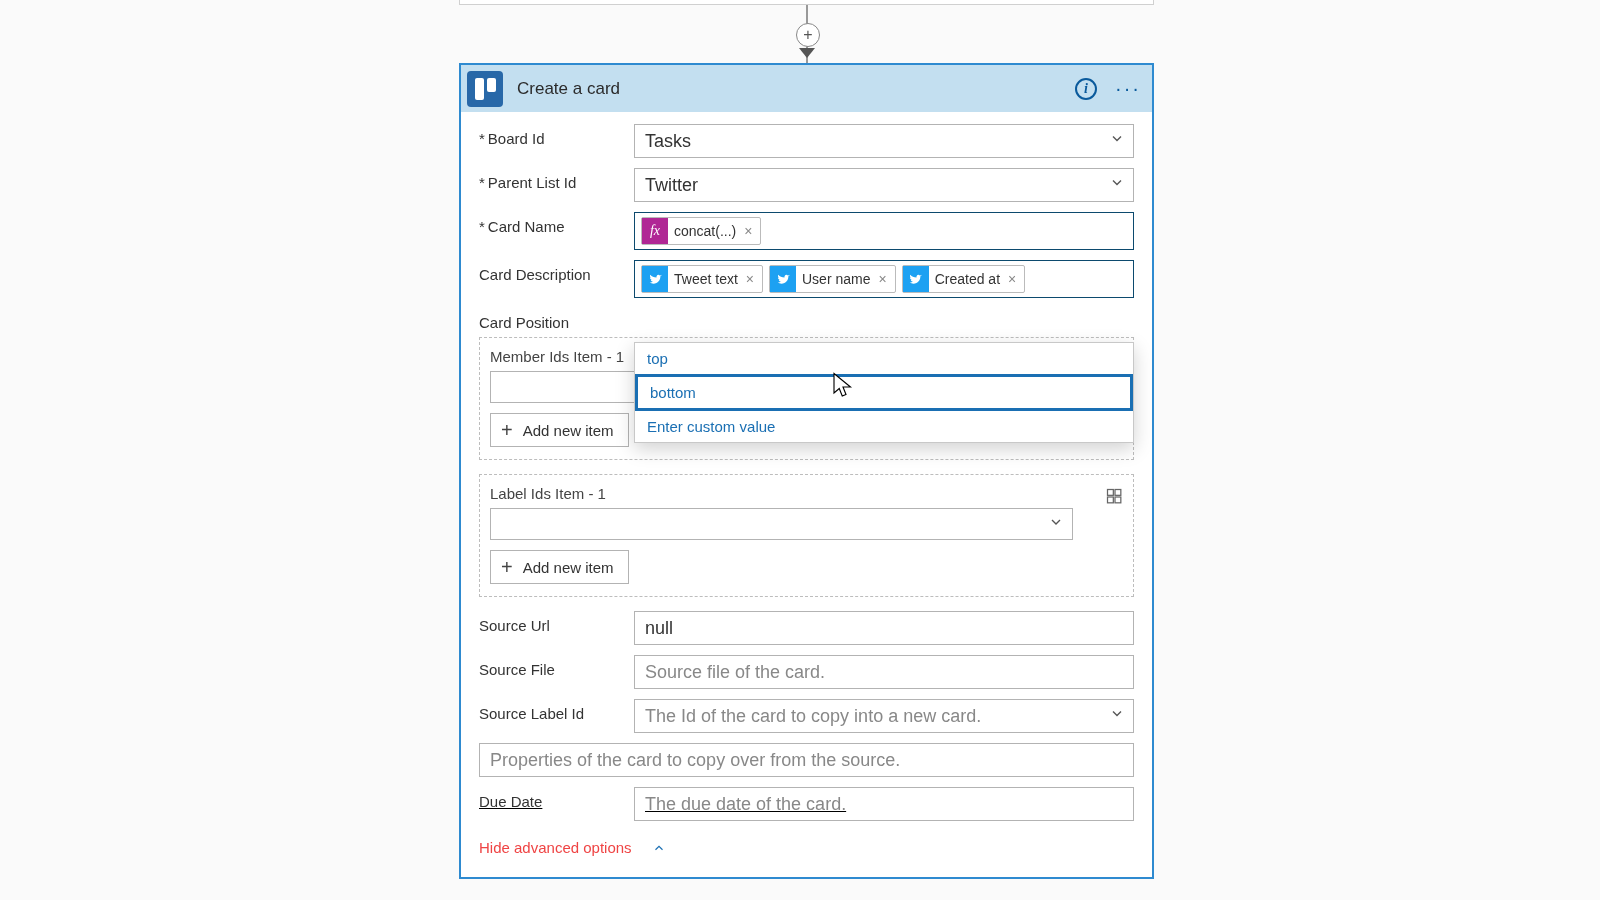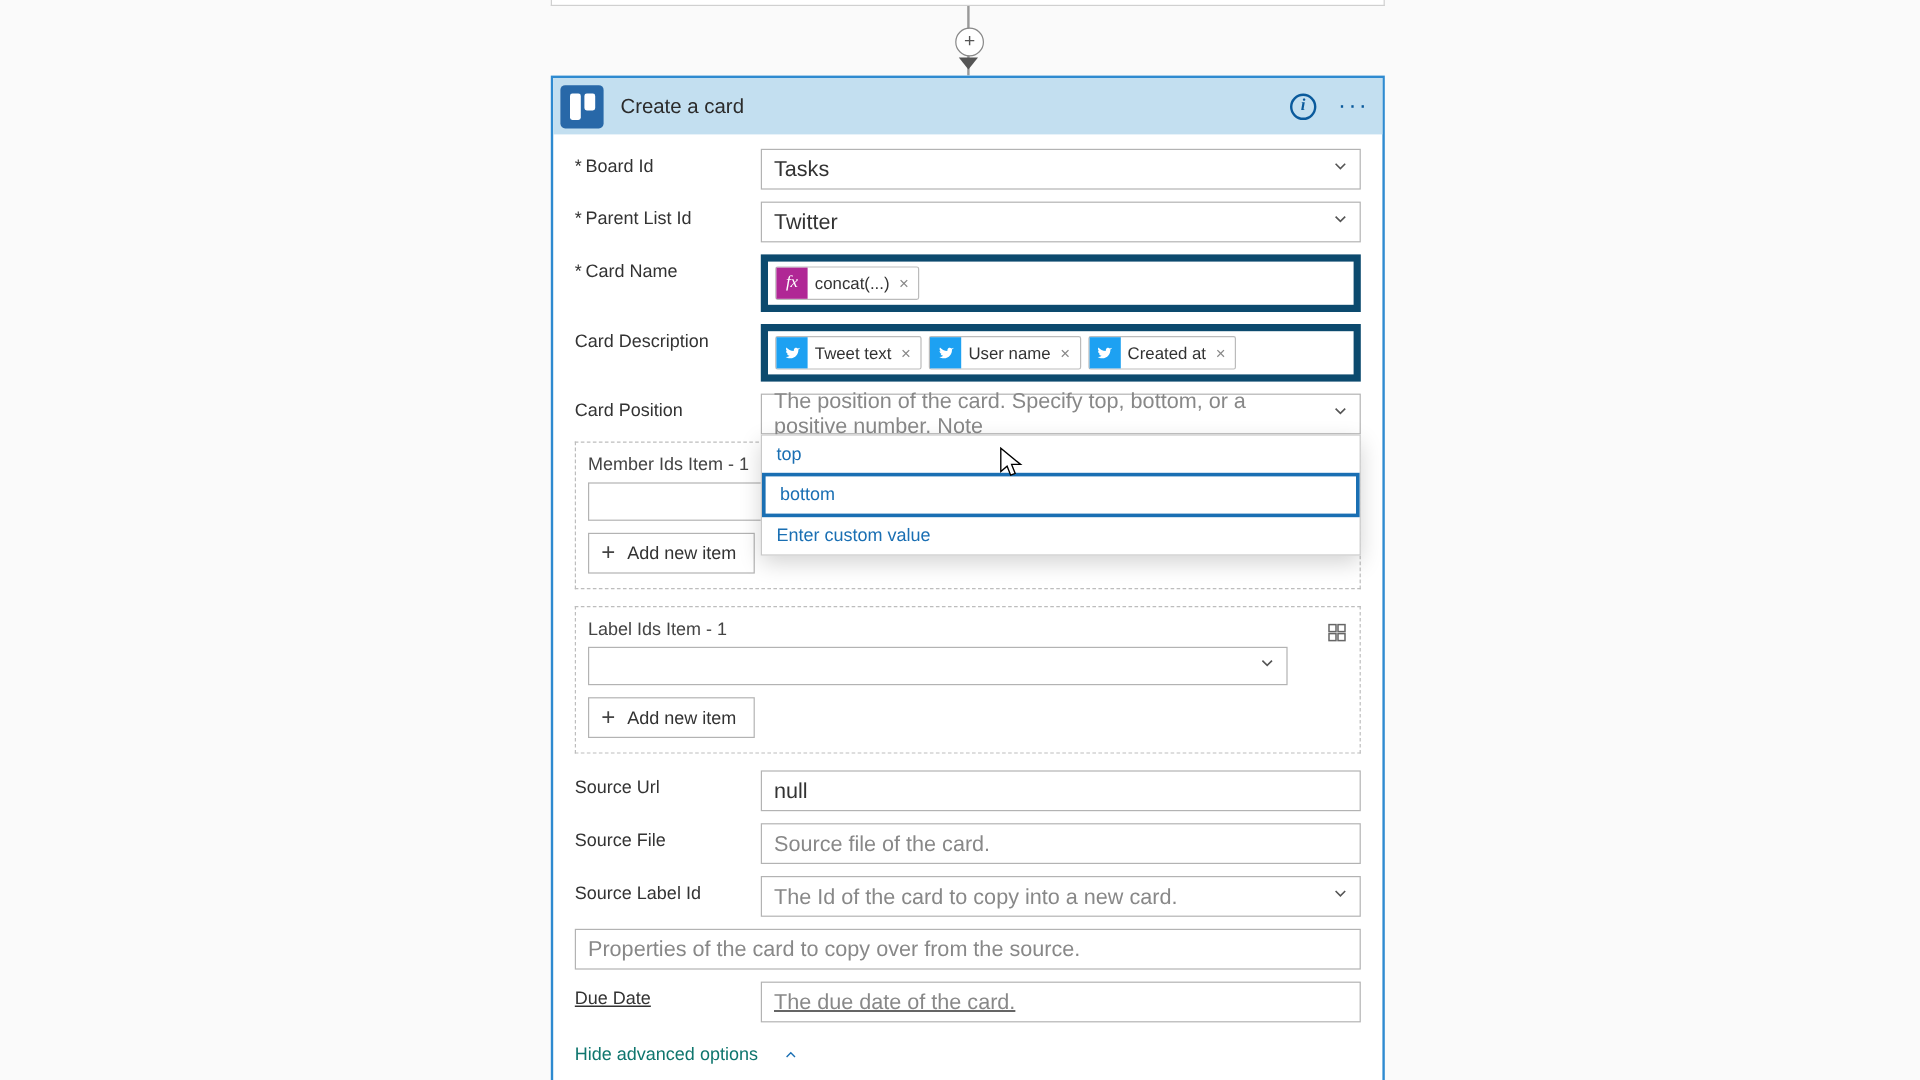--- a/index.html
+++ b/index.html
@@ -66,21 +66,21 @@
   }
   .txt { color: #333; }
   .placeholder { color: #888; }
   .chev {
     position: absolute; right: 8px; top: 50%; transform: translateY(-50%);
     color: #555; pointer-events: none;
   }
   .chev svg { width: 16px; height: 16px; }
 
   .token-box {
-    width: 100%; min-height: 38px; border: 6px solid #0c4a6e;
+    width: 100%; min-height: 38px; border: 1px solid #0c4a6e;
     padding: 4px 6px; display: flex; flex-wrap: wrap; gap: 6px; align-items: flex-end;
     background: #fff;
   }
   .token {
     display: inline-flex; align-items: center; height: 28px;
     border: 1px solid #bbb; border-radius: 2px; background: #fff;
     font-size: 14px; color: #333; padding-right: 4px;
   }
   .token .badge {
     width: 26px; height: 26px; display:flex; align-items:center; justify-content:center;
@@ -120,21 +120,21 @@
     position: absolute; right: 6px; top: 10px; width: 24px; height: 24px;
     color: #666; display:flex; align-items:center; justify-content:center; cursor:pointer;
   }
   .add-item {
     margin-top: 10px; height: 34px; border: 1px solid #b3b3b3;
     background: #fff; display:inline-flex; align-items:center; gap:10px;
     padding: 0 14px 0 10px; font-size: 15px; color:#333; cursor:pointer;
   }
   .add-item .plus { font-size: 20px; color:#444; line-height: 1; }
 
-  .hide-adv { margin-top: 14px; color: #0f766e; font-size: 15px; display:inline-flex; align-items:center; gap:20px; cursor:pointer; }
+  .hide-adv { margin-top: 14px; color: #ef4444; font-size: 15px; display:inline-flex; align-items:center; gap:20px; cursor:pointer; }
   .hide-adv svg { width:14px; height:14px; }
 
   
   .cursor {
     position: absolute; left: 830px; top: 372px; z-index: 50; pointer-events:none;
   }
   .cursor svg { width: 26px; height: 30px; }
 
   
   .first-array { margin-top: 2px; }
@@ -231,28 +231,20 @@
               </span>
             <span class="tx">Created at</span>
             <span class="rm">×</span>
           </span>
         </div>
       </div>
     </div>
 
     <div class="row" style="margin-bottom: 6px;">
       <div class="label-col">Card Position</div>
-      <div class="input-col" style="position:relative;">
-        <div class="sel">
-          <span class="placeholder">The position of the card. Specify top, bottom, or a positive number. Note</span>
-          <span class="chev"><svg viewBox="0 0 24 24">
-                <path d="M6 9l6 6 6-6" fill="none" stroke="#555" stroke-width="2"></path>
-              </svg></span>
-        </div>
-      </div>
       <div class="dropdown">
         <div class="opt">top</div>
         <div class="opt selected">bottom</div>
         <div class="opt">Enter custom value</div>
       </div>
     </div>
 
     <div class="array-group first-array">
       <span class="ag-label">Member Ids Item - 1</span>
       <div class="array-input"></div>

